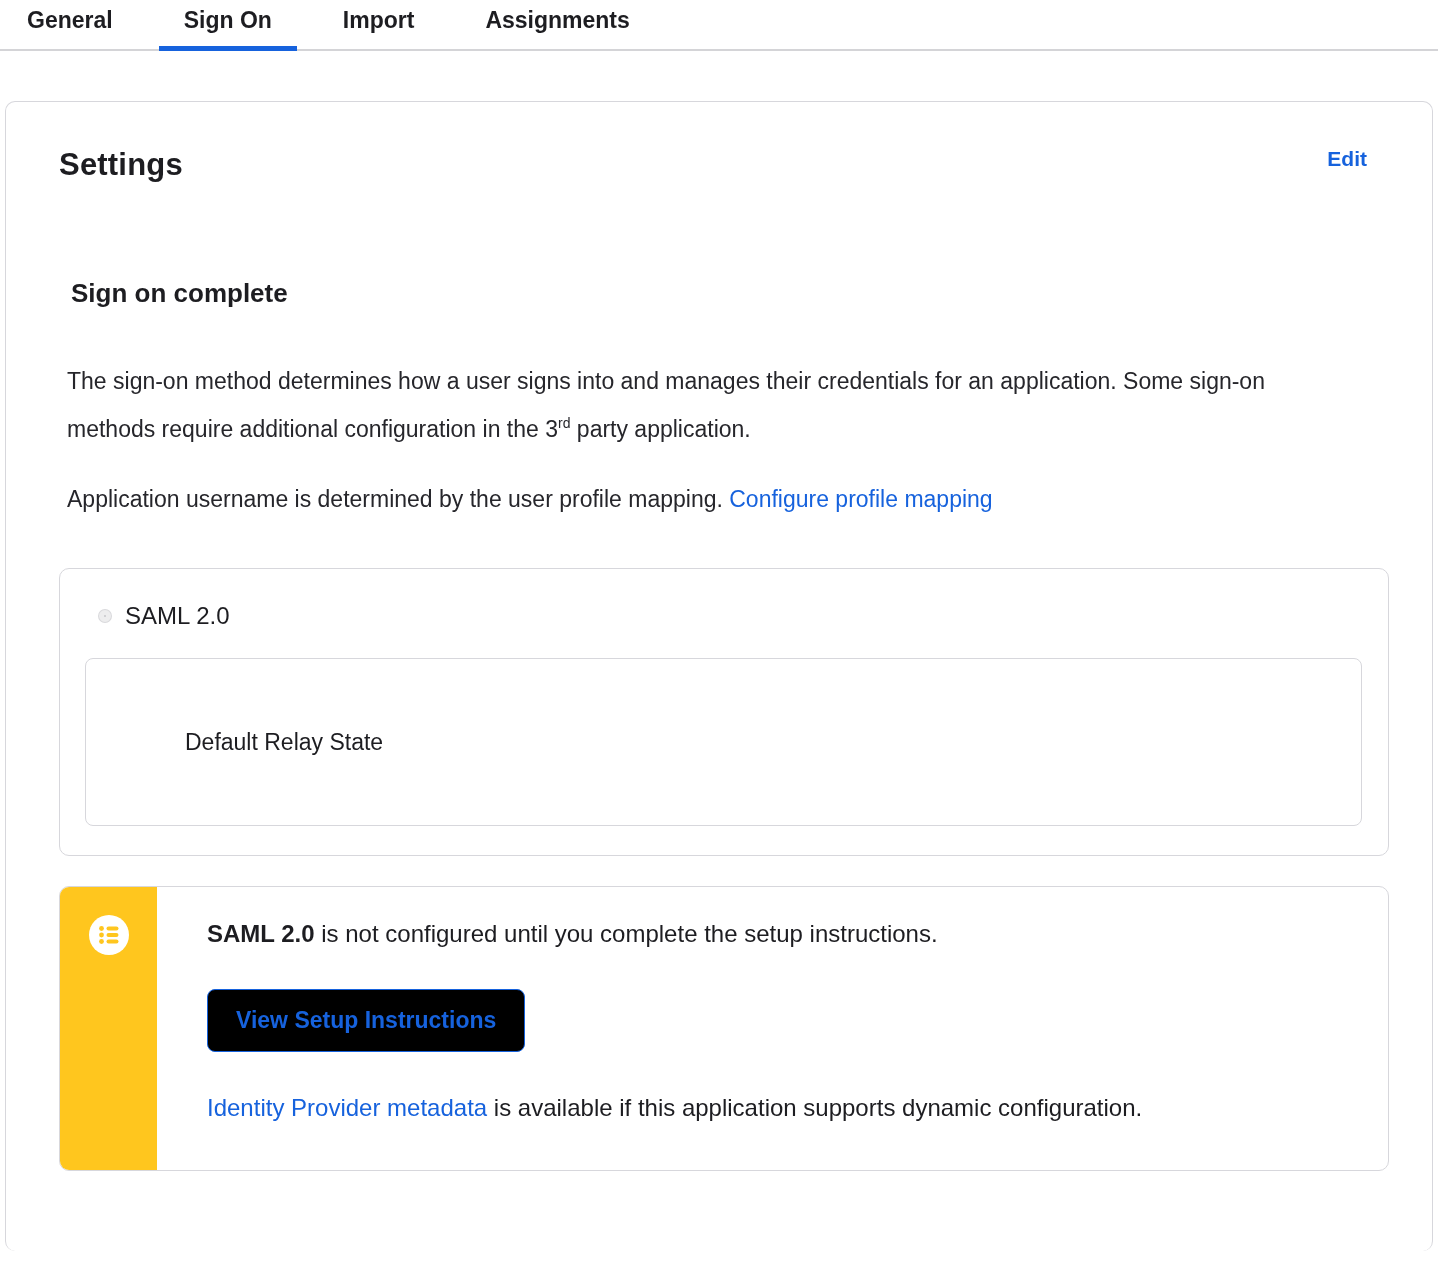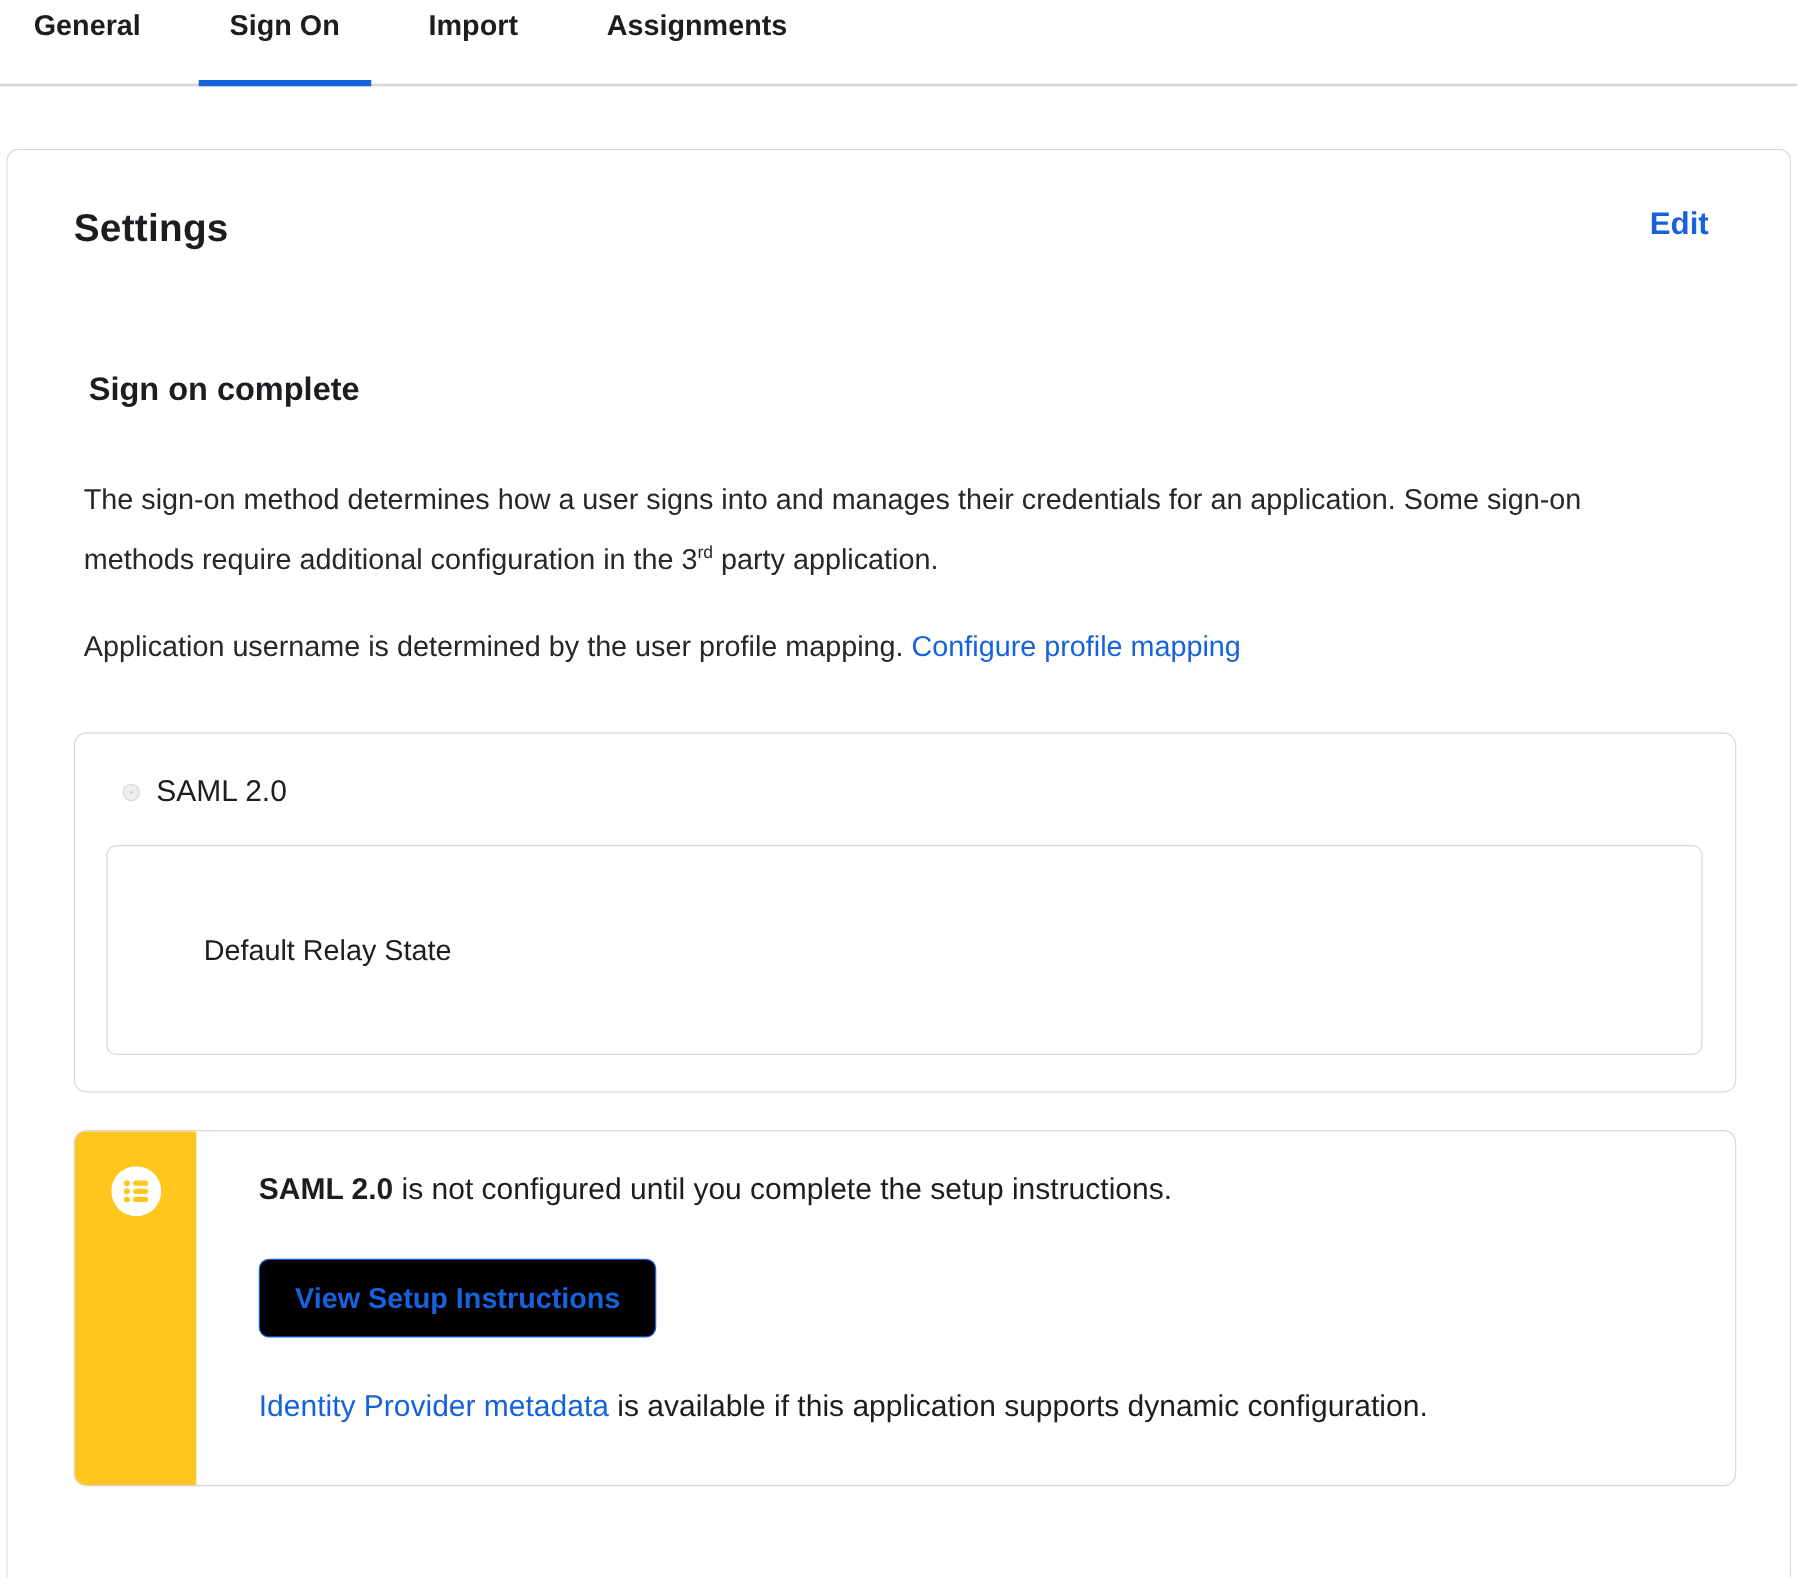--- a/index.html
+++ b/index.html
@@ -5,49 +5,49 @@
   :root{
     --blue:#1662dd;
     --yellow:#ffc61e;
     --text:#1d1d21;
     --border:#d7d7dc;
   }
   *{box-sizing:border-box;margin:0;padding:0;}
   html,body{width:1438px;height:1262px;overflow:hidden;background:#fff;
     font-family:"Liberation Sans", sans-serif;color:var(--text);}
   
-  .tabbar{display:flex;align-items:flex-start;padding-left:27px;height:69px;
+  .tabbar{display:flex;align-items:flex-start;padding-left:27px;height:51px;
     border-bottom:2px solid #d4d4d7;}
   .tab{position:relative;margin-right:71px;font-size:23px;font-weight:700;
     padding-top:7px;height:100%;cursor:pointer;white-space:nowrap;}
   .tab.active::after{content:'';position:absolute;left:-25px;right:-25px;
     bottom:-2px;height:5px;background:var(--blue);}
   
   .card{margin:50px 5px 0 5px;border:1px solid var(--border);border-radius:10px;
     border-bottom:none;padding:45px 43px 80px 53px;min-height:1120px;background:#fff;}
   .card-header{display:flex;justify-content:space-between;align-items:flex-start;
     padding-right:22px;gap:16px;}
   .card-title{font-size:31px;font-weight:700;letter-spacing:.2px;}
-  .edit-link{font-size:25px;font-weight:700;color:var(--blue);text-decoration:none;
+  .edit-link{font-size:21px;font-weight:700;color:var(--blue);text-decoration:none;
     cursor:pointer;}
   .section-heading{font-size:26px;font-weight:700;margin:95px 0 0 12px;}
   .para{font-size:23px;line-height:48px;max-width:1240px;margin:48px 0 0 8px;
     color:#26262b;}
   .para.second{margin-top:22px;}
   .para sup{font-size:14px;vertical-align:super;line-height:0;}
   .inline-link{color:var(--blue);text-decoration:none;cursor:pointer;}
   
   .saml-box{margin-top:45px;border:1px solid var(--border);border-radius:10px;
     padding:33px 26px 29px 25px;}
   .radio-row{display:flex;align-items:center;margin-left:14px;}
   .radio{width:12px;height:12px;background:#c7c7cb;border:5px solid #ededee;
     border-radius:50%;box-shadow:0 0 0 1px #d9d9dc;flex:0 0 auto;cursor:default;}
   .radio-label{font-size:24px;margin-left:14px;}
   .fieldset{margin-top:28px;border:1px solid var(--border);border-radius:8px;
-    height:168px;display:flex;align-items:center;padding-left:77px;}
+    height:168px;display:flex;align-items:center;padding-left:99px;}
   .field-label{font-size:23px;}
   
   .callout{margin-top:30px;border:1px solid var(--border);border-radius:10px;
     display:flex;overflow:hidden;min-height:285px;}
   .callout-accent{width:97px;flex:0 0 auto;background:var(--yellow);
     display:flex;justify-content:center;align-items:flex-start;padding-top:28px;}
   .callout-icon{width:40px;height:40px;display:block;}
   .callout-body{flex:1;padding:30px 40px 33px 50px;}
   .callout-heading{font-size:24px;line-height:1.4;}
   .callout-heading b{font-weight:700;}

